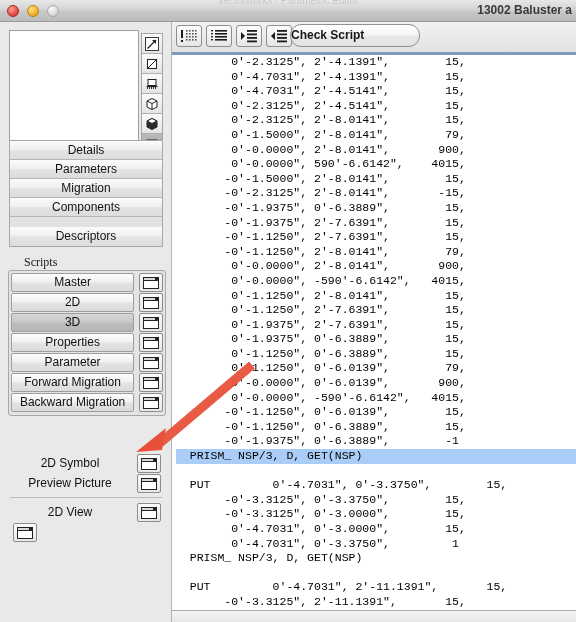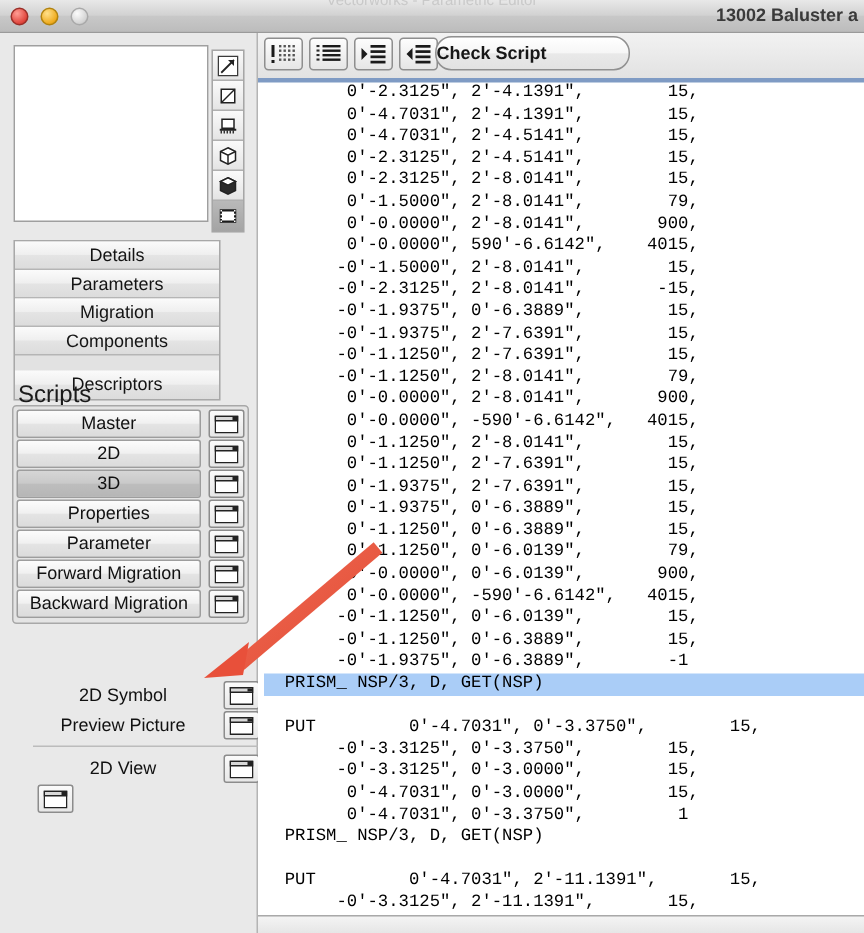--- a/index.html
+++ b/index.html
@@ -99,37 +99,37 @@
   .tool {
     width: 20px; height: 20px;
     border-bottom: 1px solid #b0b0b0;
     background: linear-gradient(to bottom,#fafafa,#e4e4e4);
     display: flex; align-items: center; justify-content: center;
   }
   .tool:last-child { border-bottom: none; }
   .tool.selected { background: linear-gradient(to bottom,#b9b9b9,#a4a4a4); }
 
   .tabgroup {
-    position: absolute; left: 9px; top: 138px;
-    width: 138px;
+    position: absolute; left: 9px; top: 118px;
+    width: 154px;
     border: 1px solid #a8a8a8;
     background: #e2e2e2;
   }
   .tab {
     height: 19px;
     border-bottom: 1px solid #b5b5b5;
     background: linear-gradient(to bottom,#fbfbfb 0%,#efefef 48%,#e4e4e4 52%,#dcdcdc 100%);
     font-size: 12px; color: #141414;
     text-align: center; line-height: 18px;
   }
   .tab:last-child { border-bottom: none; margin-top: 10px; }
 
   .scripts-label {
-    position: absolute; left: 12px; top: 233px;
-    font-size: 16px; color: #1a1a1a;
+    position: absolute; left: 24px; top: 233px;
+    font-size: 12px; color: #1a1a1a; font-family: Liberation Serif, serif;
   }
   .scripts-box {
     position: absolute; left: 8px; top: 248px;
     width: 158px;
     border: 1px solid #a8a8a8;
     border-radius: 3px;
     background: #e4e4e4;
     padding: 2px;
   }
   .srow { display: flex; align-items: center; height: 19px; margin-bottom: 1px; }
@@ -143,21 +143,21 @@
   }
   .srow-btn.active { background: linear-gradient(to bottom,#d6d6d6 0%,#c9c9c9 48%,#bdbdbd 52%,#b6b6b6 100%); }
   .winicon {
     width: 24px; height: 19px; margin-left: 5px;
     border: 1px solid #8c8c8c;
     border-radius: 2px;
     background: linear-gradient(to bottom,#fbfbfb,#e7e7e7);
     display: flex; align-items: center; justify-content: center;
   }
 
-  .lowergroup { position: absolute; left: 20px; top: 432px; width: 158px; }
+  .lowergroup { position: absolute; left: 8px; top: 432px; width: 158px; }
   .lrow { display: flex; align-items: center; height: 19px; margin-bottom: 1px; }
   .lrow-label {
     width: 124px; text-align: center;
     font-size: 12px; color: #111;
     line-height: 19px;
   }
   .divider {
     width: 152px; height: 1px; background: #bcbcbc;
     margin: 4px 0 5px 2px;
   }

